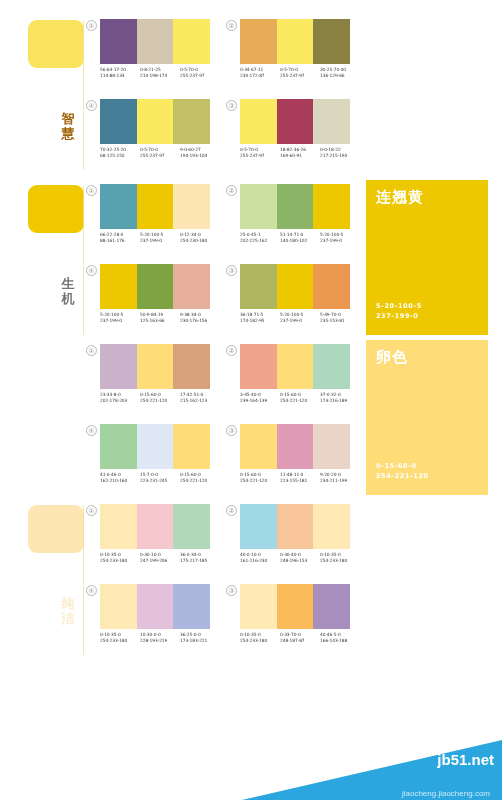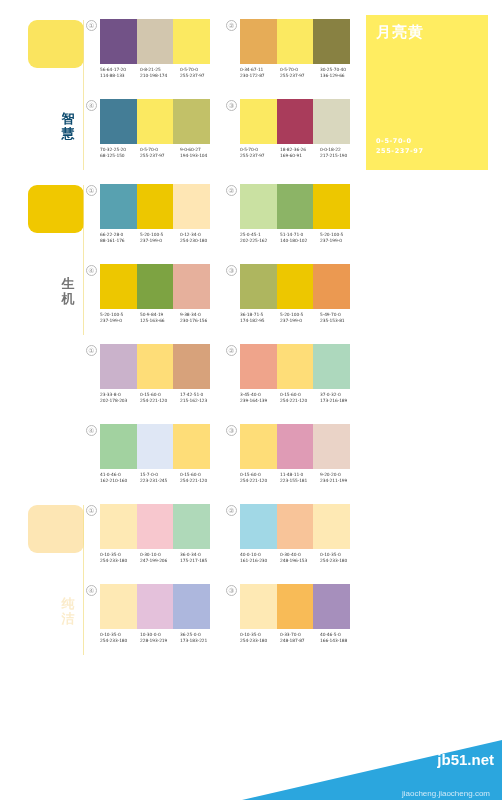--- a/index.html
+++ b/index.html
@@ -124,21 +124,21 @@
 </style>
 </head>
 <body>
 
 <div id="page">
 
   <div class="section" id="sec0">
       <div class="rail">
         <div class="rail-swatch" style="background: rgb(250, 228, 95);"></div>
         <div class="rail-line" style="background: rgb(243, 224, 140);"></div>
-        <div class="rail-label" style="color: #0c4a6e;">智慧</div>
+        <div class="rail-label" style="color: #a16207;">智慧</div>
       </div>
       <div class="grid">
         <div class="cell c0">
           <div class="cell-num">①</div>
           <div class="swatches">
             <div class="sw" style="background: rgb(114, 82, 135);"></div>
             <div class="sw" style="background: rgb(210, 198, 174);"></div>
             <div class="sw" style="background: rgb(251, 233, 97);"></div>
           </div>
           <div class="codes">
@@ -214,27 +214,20 @@
             </div>
             <div class="code">
               <span class="cmyk">18-82-36-26</span>
               <span class="rgb">169-60-91</span>
             </div>
             <div class="code">
               <span class="cmyk">0-0-18-22</span>
               <span class="rgb">217-215-190</span>
             </div>
           </div>
-        </div>
-      </div>
-      <div class="feature light" style="background: rgb(255, 237, 97);">
-        <div class="feature-name">月亮黄</div>
-        <div class="feature-codes">
-          <span>0-5-70-0</span>
-          <span>255-237-97</span>
         </div>
       </div>
     </div>
   <div class="section" id="sec1">
       <div class="rail">
         <div class="rail-swatch" style="background: rgb(240, 200, 0);"></div>
         <div class="rail-line" style="background: rgb(243, 224, 140);"></div>
         <div class="rail-label" style="color: #737373;">生机</div>
       </div>
       <div class="grid">
@@ -320,20 +313,27 @@
               <span class="cmyk">5-20-100-5</span>
               <span class="rgb">237-199-0</span>
             </div>
             <div class="code">
               <span class="cmyk">5-49-70-0</span>
               <span class="rgb">235-153-81</span>
             </div>
           </div>
         </div>
       </div>
+      <div class="feature light" style="background: rgb(237, 199, 0);">
+        <div class="feature-name">连翘黄</div>
+        <div class="feature-codes">
+          <span>5-20-100-5</span>
+          <span>237-199-0</span>
+        </div>
+      </div>
     </div>
   <div class="section" id="sec2">
       <div class="grid">
         <div class="cell c0">
           <div class="cell-num">①</div>
           <div class="swatches">
             <div class="sw" style="background: rgb(202, 178, 203);"></div>
             <div class="sw" style="background: rgb(254, 221, 120);"></div>
             <div class="sw" style="background: rgb(215, 162, 123);"></div>
           </div>
@@ -410,20 +410,27 @@
             </div>
             <div class="code">
               <span class="cmyk">11-48-11-0</span>
               <span class="rgb">223-155-181</span>
             </div>
             <div class="code">
               <span class="cmyk">9-20-20-0</span>
               <span class="rgb">234-211-199</span>
             </div>
           </div>
+        </div>
+      </div>
+      <div class="feature light" style="background: rgb(254, 221, 120);">
+        <div class="feature-name">卵色</div>
+        <div class="feature-codes">
+          <span>0-15-60-0</span>
+          <span>254-221-120</span>
         </div>
       </div>
     </div>
   <div class="section" id="sec3">
       <div class="rail">
         <div class="rail-swatch" style="background: rgb(253, 230, 180);"></div>
         <div class="rail-line" style="background: rgb(243, 224, 140);"></div>
         <div class="rail-label" style="color: rgb(251, 236, 203);">纯洁</div>
       </div>
       <div class="grid">

